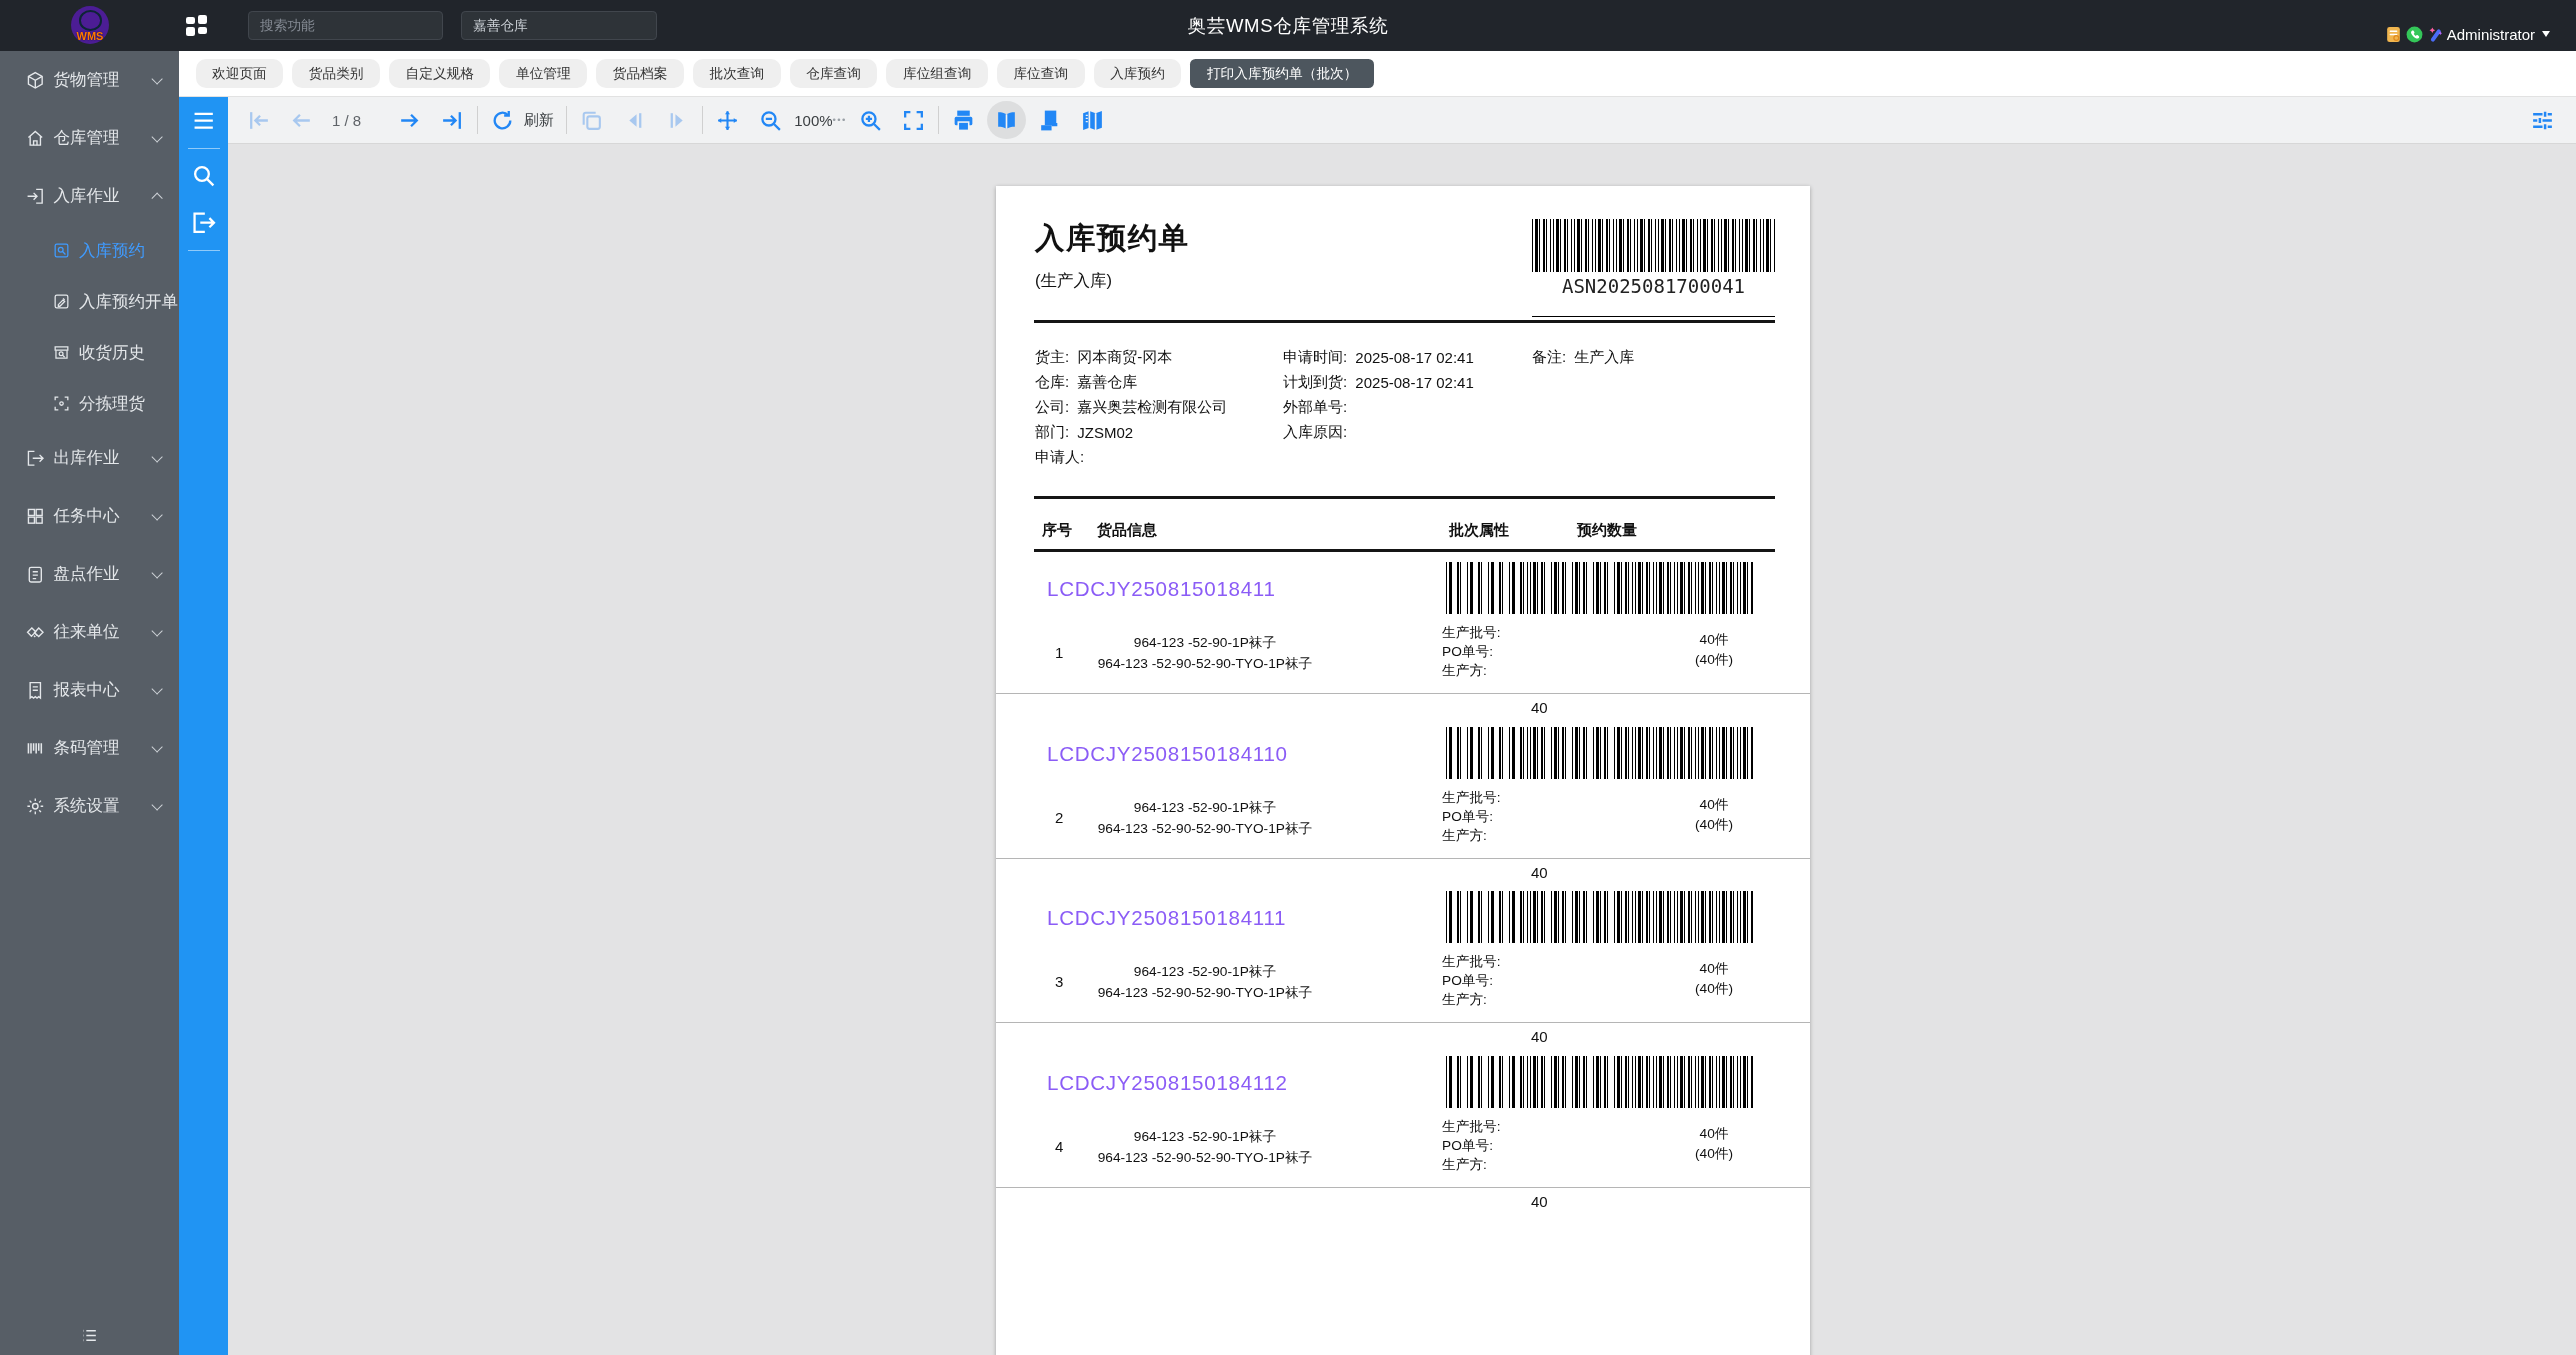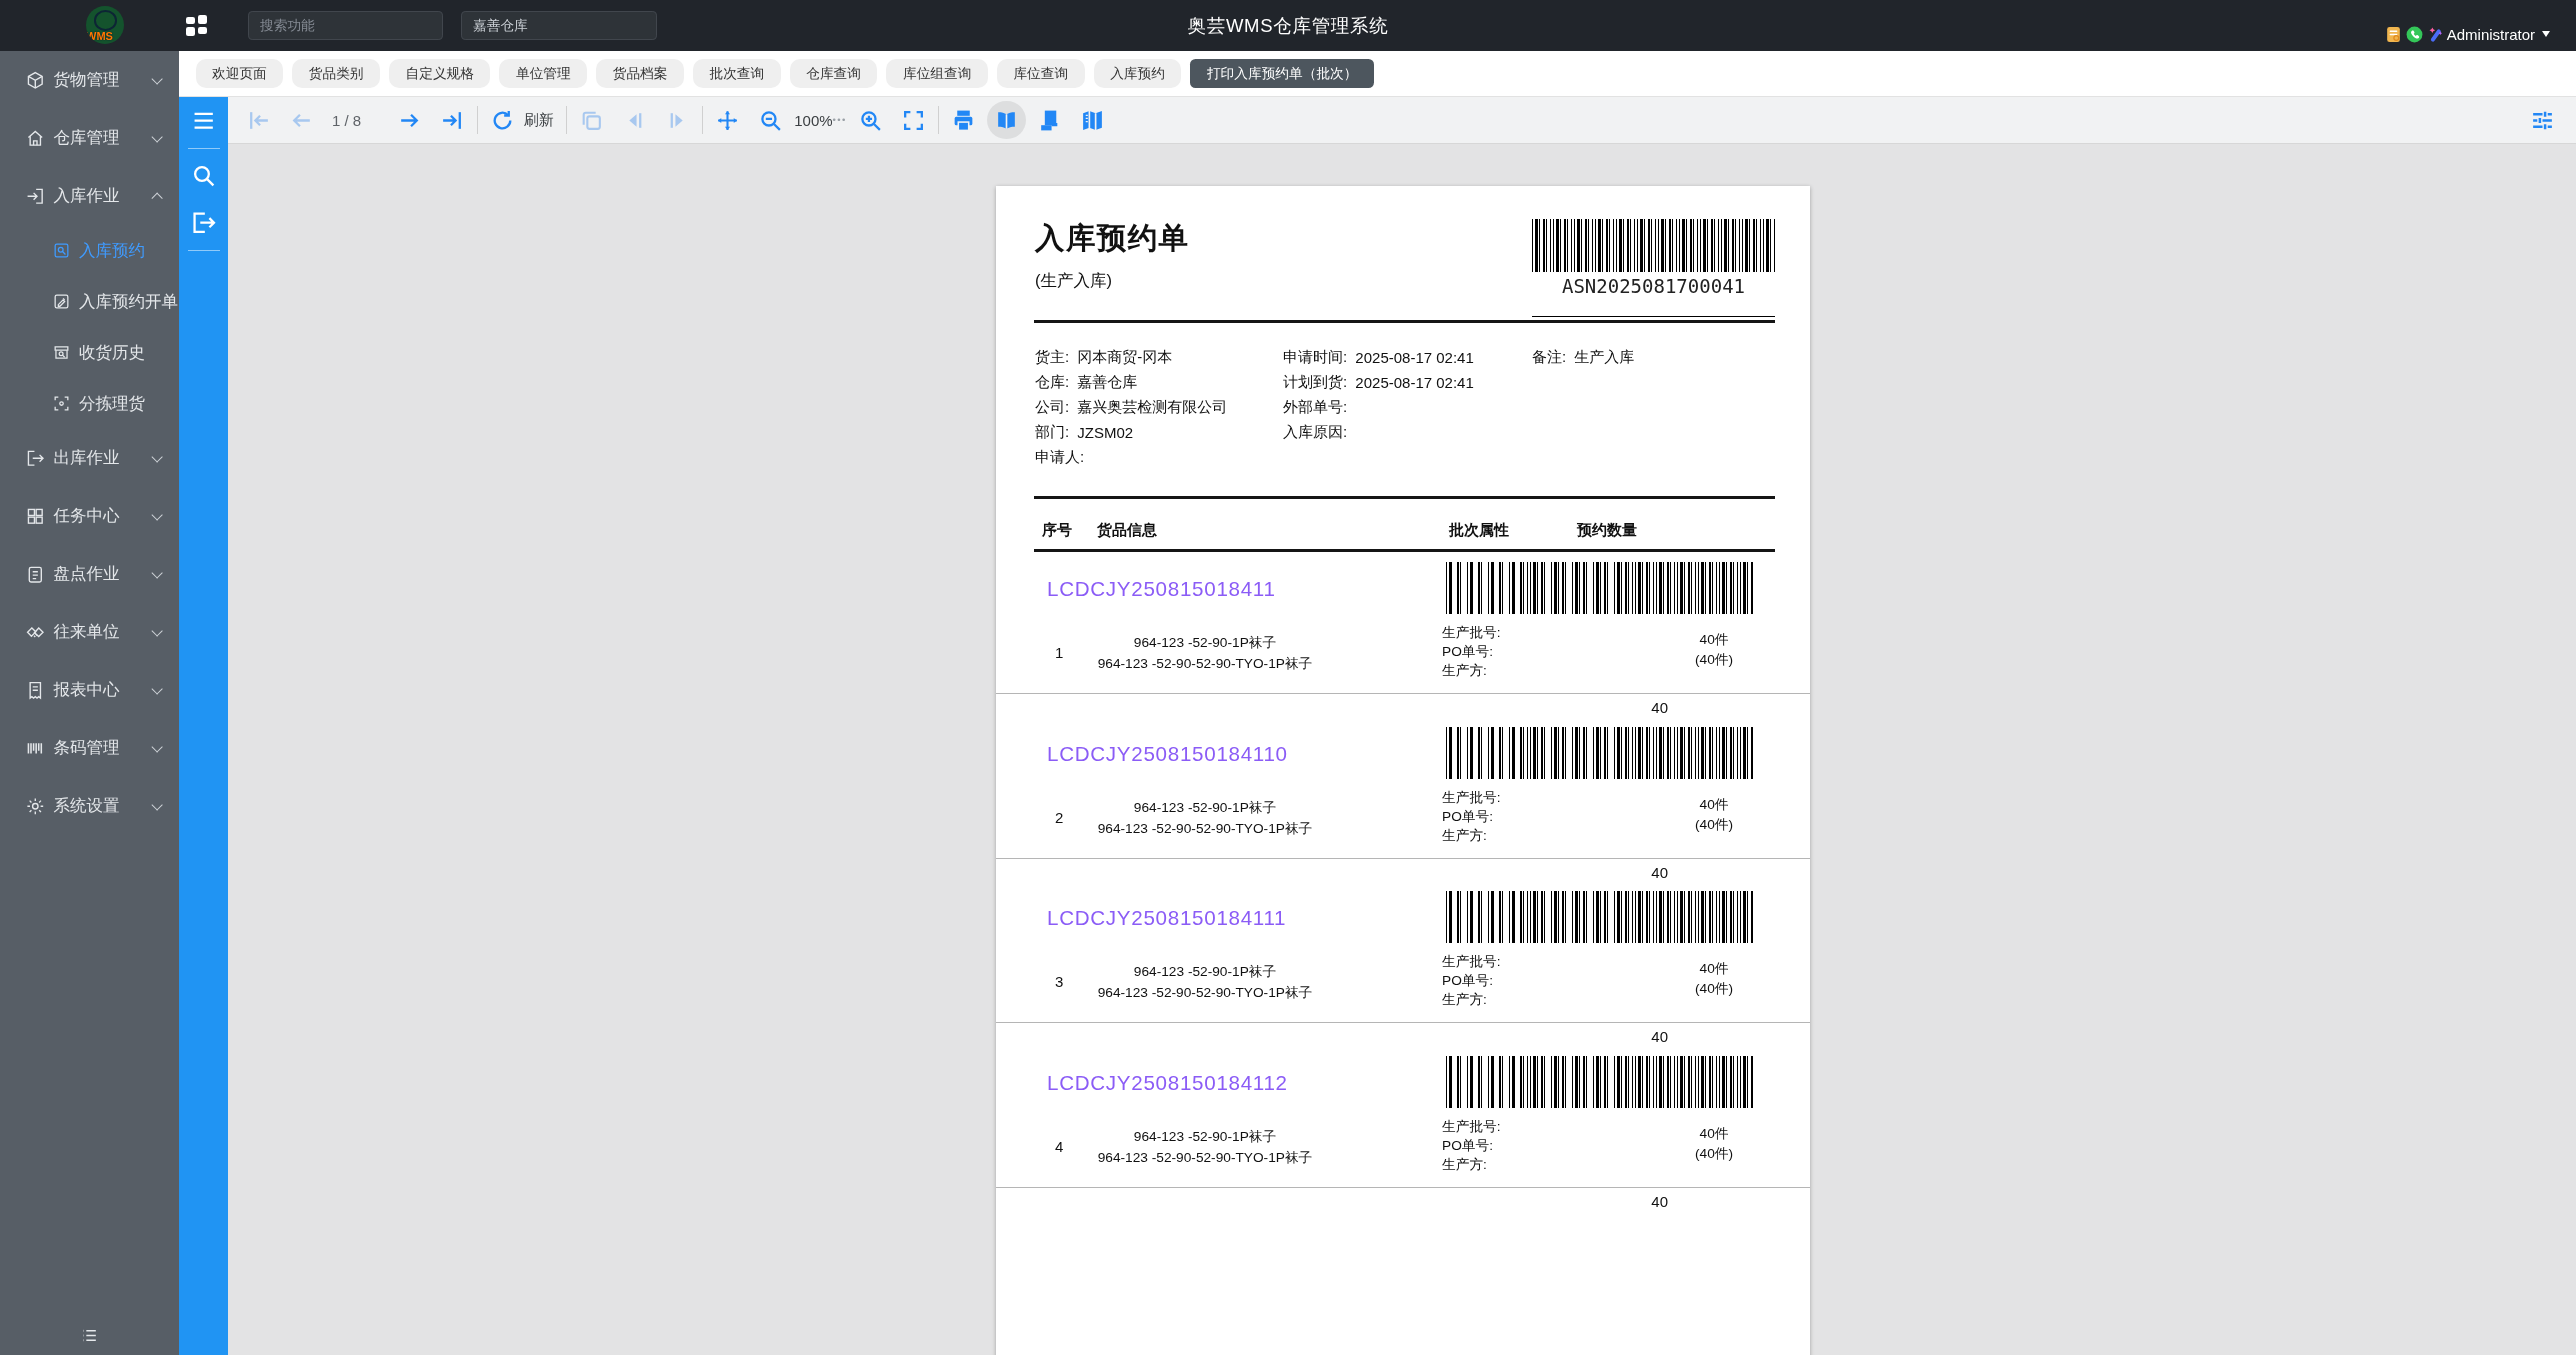--- a/index.html
+++ b/index.html
@@ -11,21 +11,21 @@
     --viewer:#e3e3e4; --ink:#111;
   }
   *{margin:0;padding:0;box-sizing:border-box}
   html,body{width:2576px;height:1355px;overflow:hidden}
   body{font-family:"Liberation Sans","DejaVu Sans",sans-serif;background:var(--viewer);position:relative}
   .abs{position:absolute}
   svg.ic{display:block}
 
   
   #header{position:absolute;left:0;top:0;width:2576px;height:51px;background:var(--hdr-bg);z-index:30;display:flex;align-items:center}
-  .logo{position:absolute;left:86px;top:6.2px;width:38px;height:38px;border-radius:50%;background:#14532d;display:flex;align-items:flex-end;overflow:hidden}
+  .logo{position:absolute;left:71px;top:6.2px;width:38px;height:38px;border-radius:50%;background:#4c1d95;display:flex;align-items:flex-end;justify-content:center;overflow:hidden}
   .logo .globe{position:absolute;left:7.5px;top:4.1px;width:23px;height:20.6px;border-radius:50%;border:2.7px solid #0d2535;background:transparent}
   .logo .wms{position:relative;color:#ff7a00;font-weight:bold;font-size:11px;line-height:13.7px;text-shadow:0 0 1.4px #003}
   .apps-grid{position:absolute;left:186px;top:15px;width:22px;height:22px;display:grid;grid-template-columns:9px 9px;grid-template-rows:9px 9px;gap:3.4px}
   .apps-grid span{background:#fff;border-radius:2.1px}
   .apps-grid span:nth-child(1){height:6.9px;margin-top:2.1px}
   .apps-grid span:nth-child(4){height:6.9px}
   .hdr-input{position:absolute;top:11px;height:29px;background:var(--hdr-input);border:0.7px solid var(--hdr-border);border-radius:4.1px;color:#ccd1d7;font-size:13.7px;padding:0 11px;outline:none}
   .hdr-input::placeholder{color:var(--hdr-ph)}
   #hdr-search{left:248px;width:195px}
   #hdr-warehouse{left:461px;width:196px}
@@ -92,21 +92,21 @@
   #thead .h3{position:absolute;left:453px}
   #thead .h4{position:absolute;left:581px;width:137px;}
   .row-group{position:absolute;left:0;width:100%;height:165px}
   .rg-code{position:absolute;left:51px;top:20.6px;font-size:20.6px;color:#8b5cf6;letter-spacing:0.7px}
   .rg-barcode{position:absolute;left:450px;top:5.5px;width:307px;height:52px}
   .rg-no{position:absolute;left:59px;top:88px;font-size:15px;color:var(--ink)}
   .rg-products{position:absolute;left:96px;top:77px;width:226px;text-align:center;font-size:13.7px;line-height:20.6px;color:var(--ink);white-space:nowrap}
   .rg-batch{position:absolute;left:446px;top:67px;font-size:13.7px;line-height:19px;color:var(--ink)}
   .rg-qty{position:absolute;left:670px;top:74px;width:96px;text-align:center;font-size:13.7px;line-height:20px;color:var(--ink)}
   .rg-rule{position:absolute;left:0;right:0;top:137px;height:0.7px;background:#b5b5b5}
-  .rg-subtotal{position:absolute;left:535px;top:143px;width:137px;text-align:right;font-size:15px;color:var(--ink)}
+  .rg-subtotal{position:absolute;left:535px;top:143px;width:137px;text-align:left;font-size:15px;color:var(--ink)}
 </style>
 </head>
 <body>
 
 <div id="header">
   <div class="logo">
     <span class="globe"></span>
     <span class="wms">WMS</span>
   </div>
   <div class="apps-grid">

